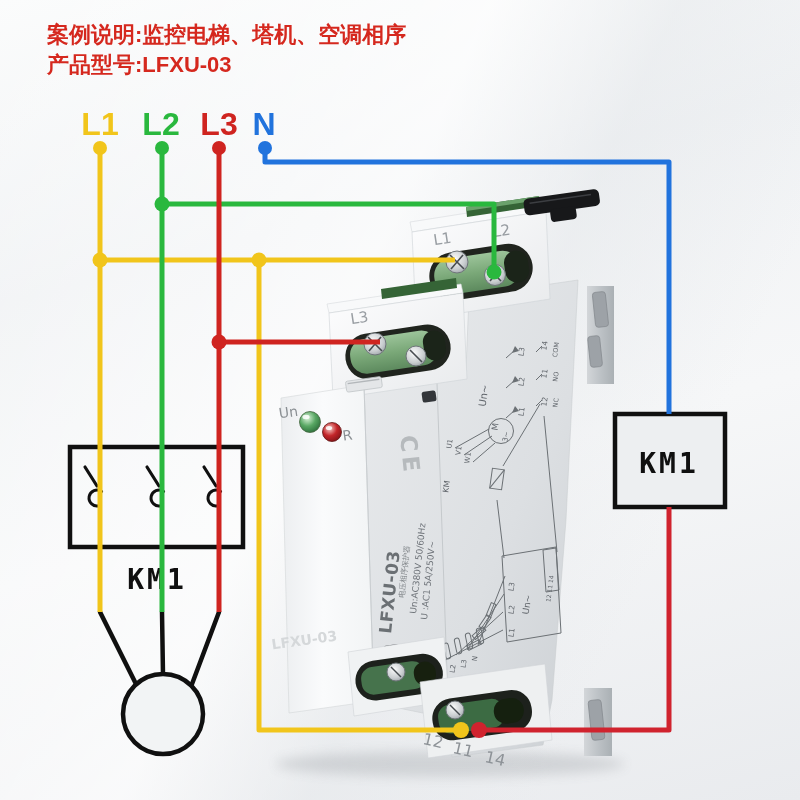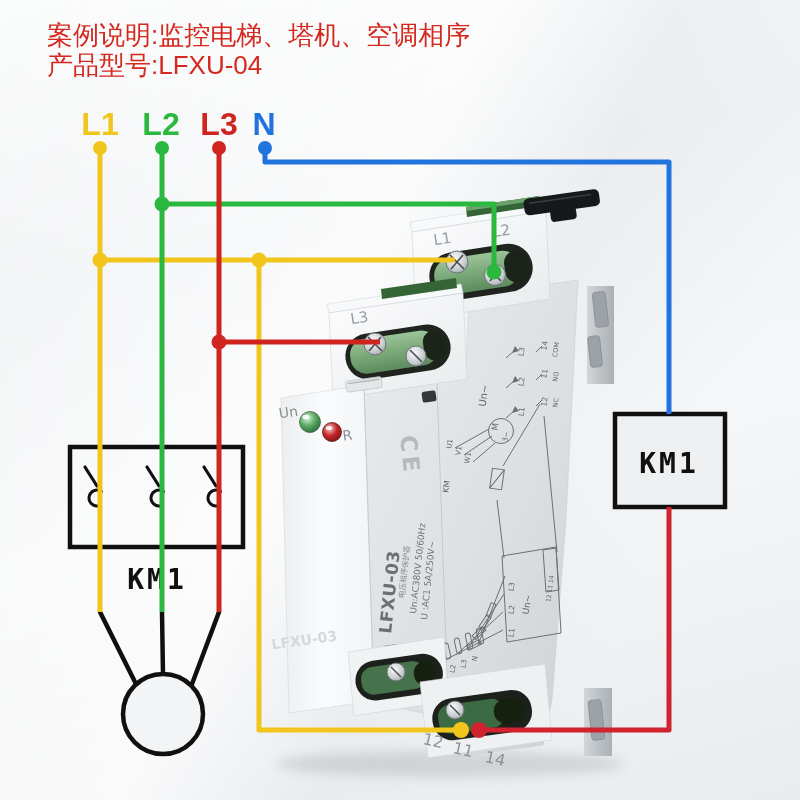--- a/index.html
+++ b/index.html
@@ -4,40 +4,40 @@
 <style>
   html,body{margin:0;padding:0;}
   .stage{
     position:relative;width:800px;height:800px;overflow:hidden;
     background:
       linear-gradient(115deg, rgba(255,255,255,0) 0%, rgba(255,255,255,.65) 42%, rgba(228,231,234,.45) 58%, rgba(248,249,250,0) 78%),
       linear-gradient(165deg,#fbfcfc 0%,#f0f2f4 30%,#f6f7f8 58%,#e9ebee 100%);
     font-family:"Liberation Sans", sans-serif;
   }
   .title-block{position:absolute;left:47px;top:20px;line-height:30px;
-    font-size:26px;font-weight:normal;color:#d5281e;}
+    font-size:22px;font-weight:bold;color:#d5281e;}
   svg{position:absolute;left:0;top:0;}
   .phase-lbl{font-size:32px;font-weight:bold;font-family:"Liberation Sans",sans-serif;text-anchor:middle;}
   .km-lbl{font-family:"DejaVu Sans Mono",monospace;font-weight:bold;font-size:28px;fill:#101010;text-anchor:middle;letter-spacing:3px;}
   .term-lbl{font-size:15px;fill:#989da2;text-anchor:middle;font-family:"DejaVu Sans",sans-serif;}
   .bterm-lbl{font-size:16px;fill:#8d9297;text-anchor:middle;font-family:"DejaVu Sans",sans-serif;}
   .front-lbl{font-size:14px;fill:#8b9094;text-anchor:middle;font-family:"DejaVu Sans",sans-serif;}
   .sp{fill:#5f646a;font-family:"DejaVu Sans",sans-serif;text-anchor:middle;}
   .sp-line{stroke:#6b7074;stroke-width:1;fill:none;}
   .wire{fill:none;stroke-width:5;stroke-linejoin:round;stroke-linecap:butt;}
   .blk{stroke:#101010;fill:none;stroke-linecap:round;}
 </style>
 </head>
 <body>
 
 <div class="stage">
 
   <div class="title-block">
     <div>案例说明:监控电梯、塔机、空调相序</div>
-    <div>产品型号:LFXU-04</div>
+    <div>产品型号:LFXU-03</div>
   </div>
 
   <svg width="800" height="800" viewBox="0 0 800 800">
     <defs>
       <linearGradient id="hFace" x1="0" y1="0" x2="1" y2="1">
         <stop offset="0" stop-color="#fdfdfe"></stop>
           <stop offset="1" stop-color="#e8eaec"></stop>
       </linearGradient>
       <linearGradient id="fFace" x1="0" y1="0" x2="1" y2="0">
         <stop offset="0" stop-color="#eceef0"></stop>

